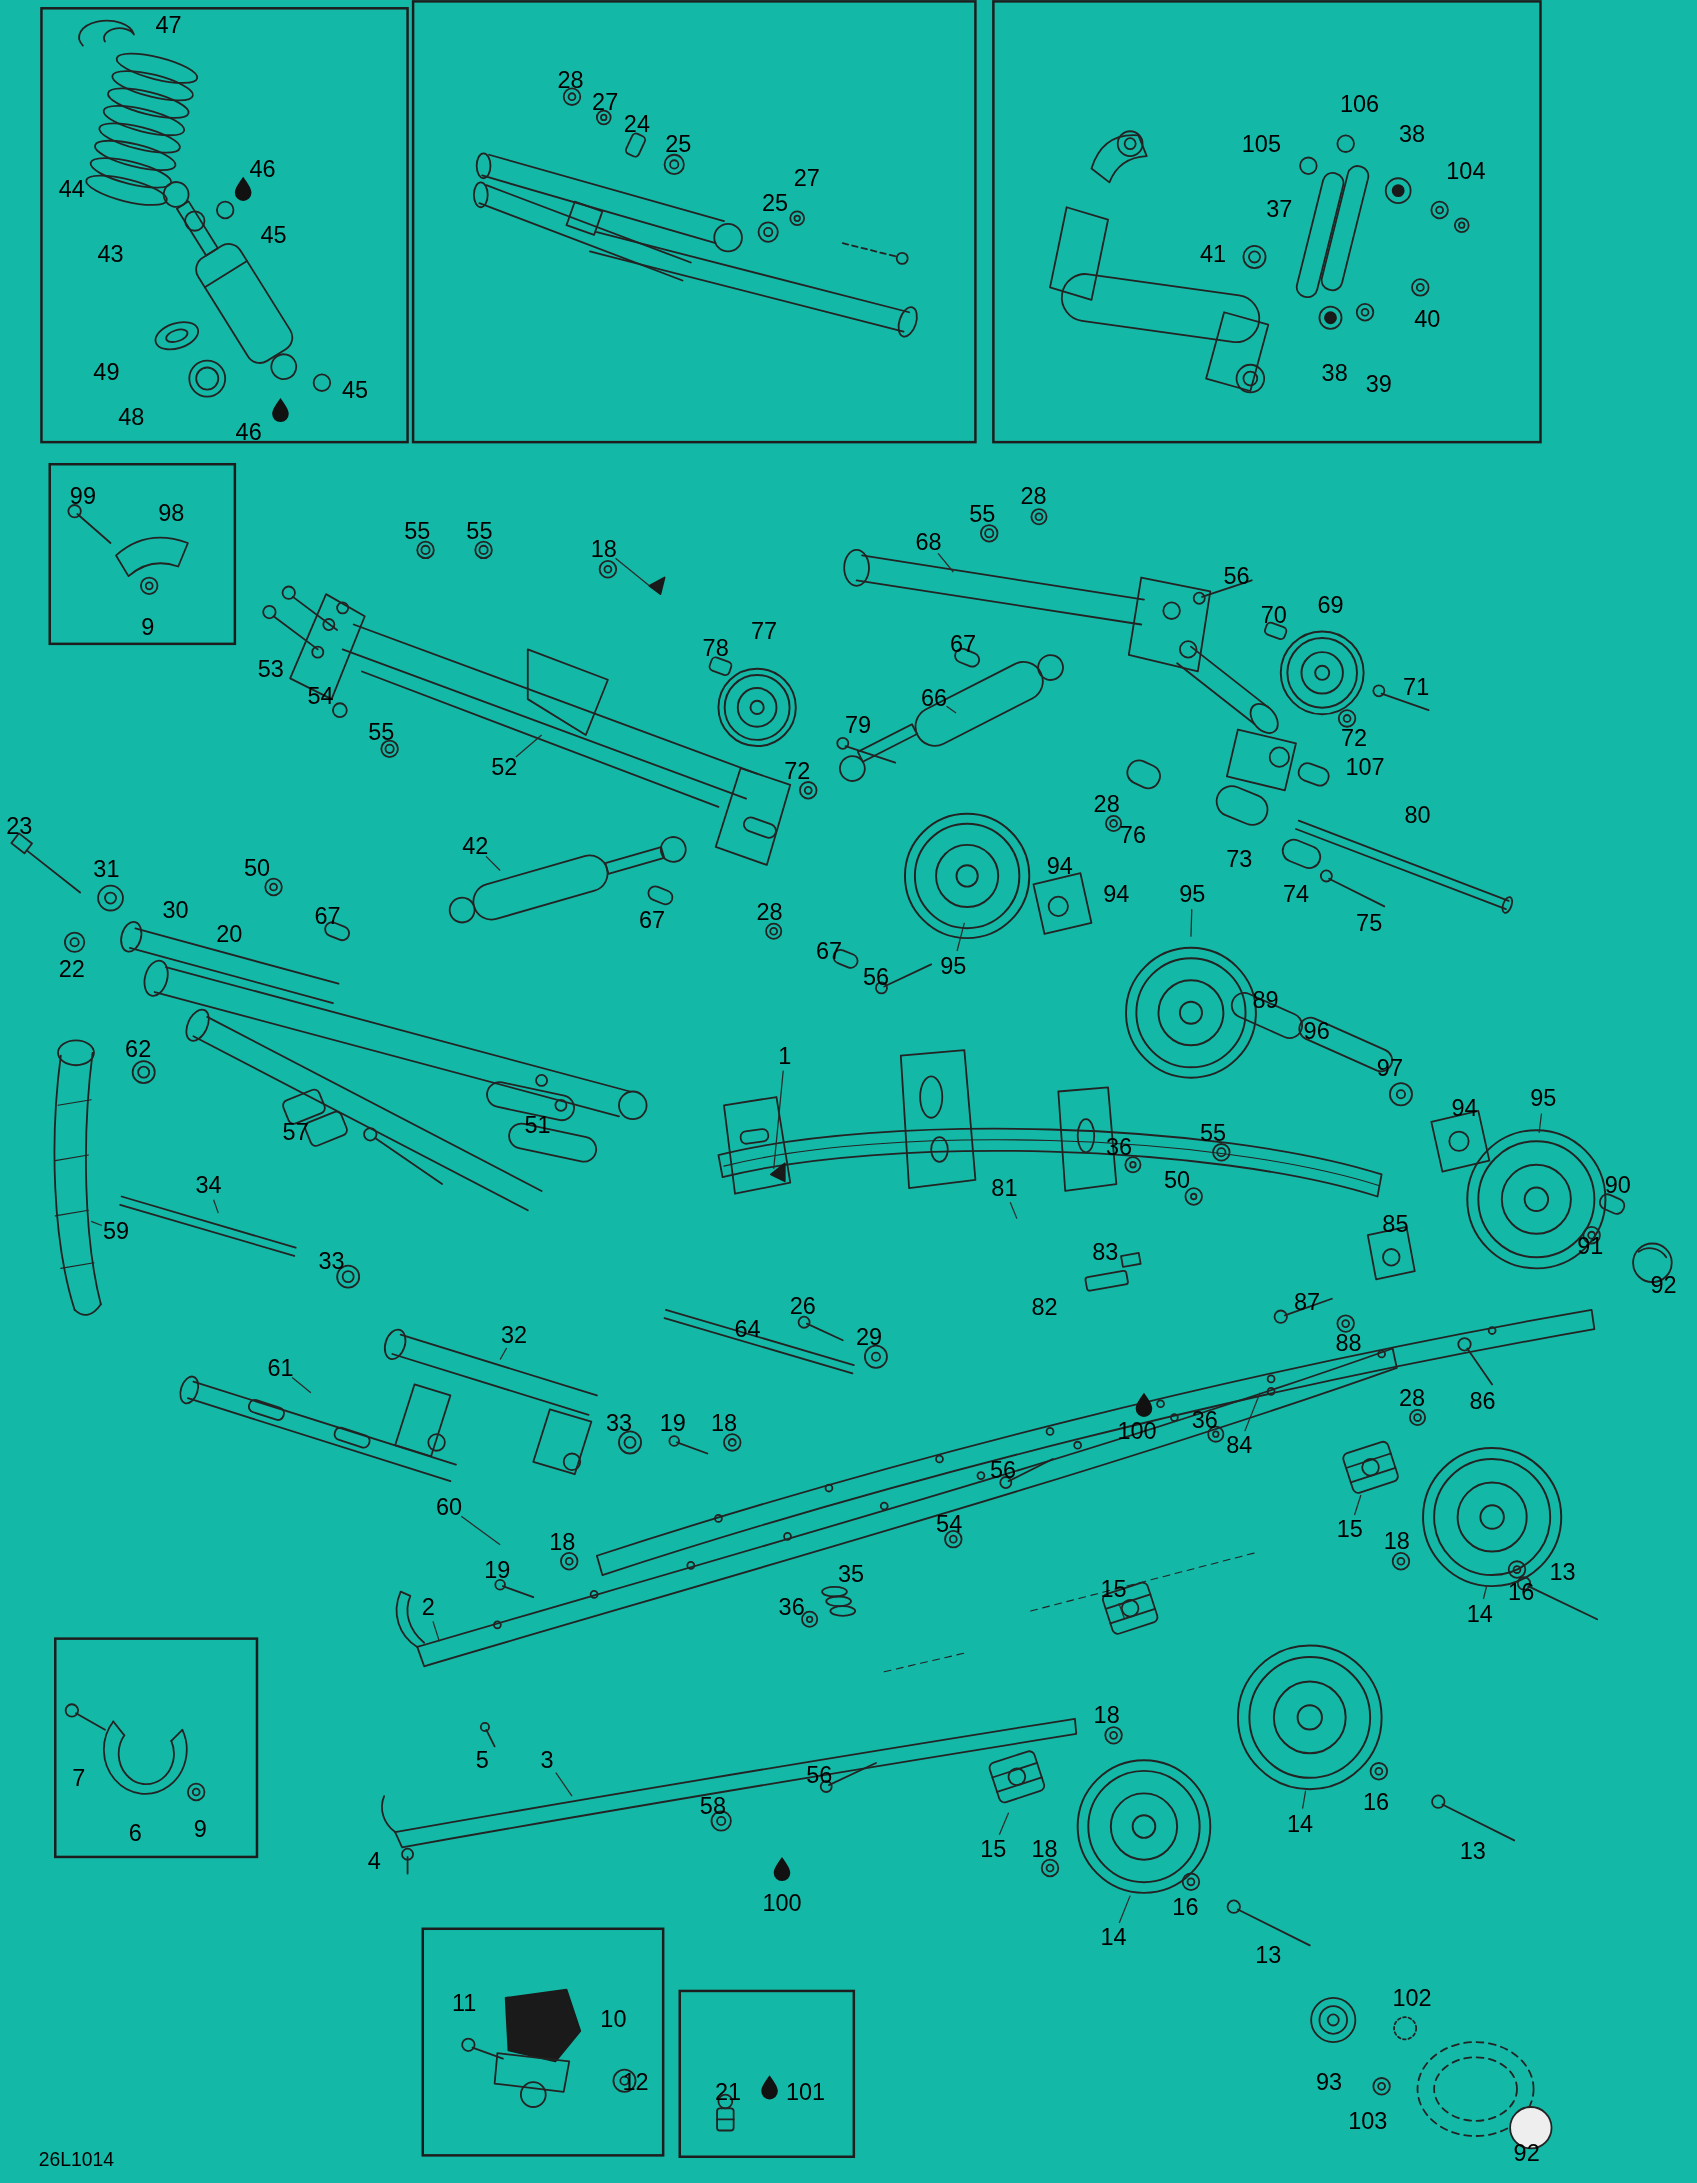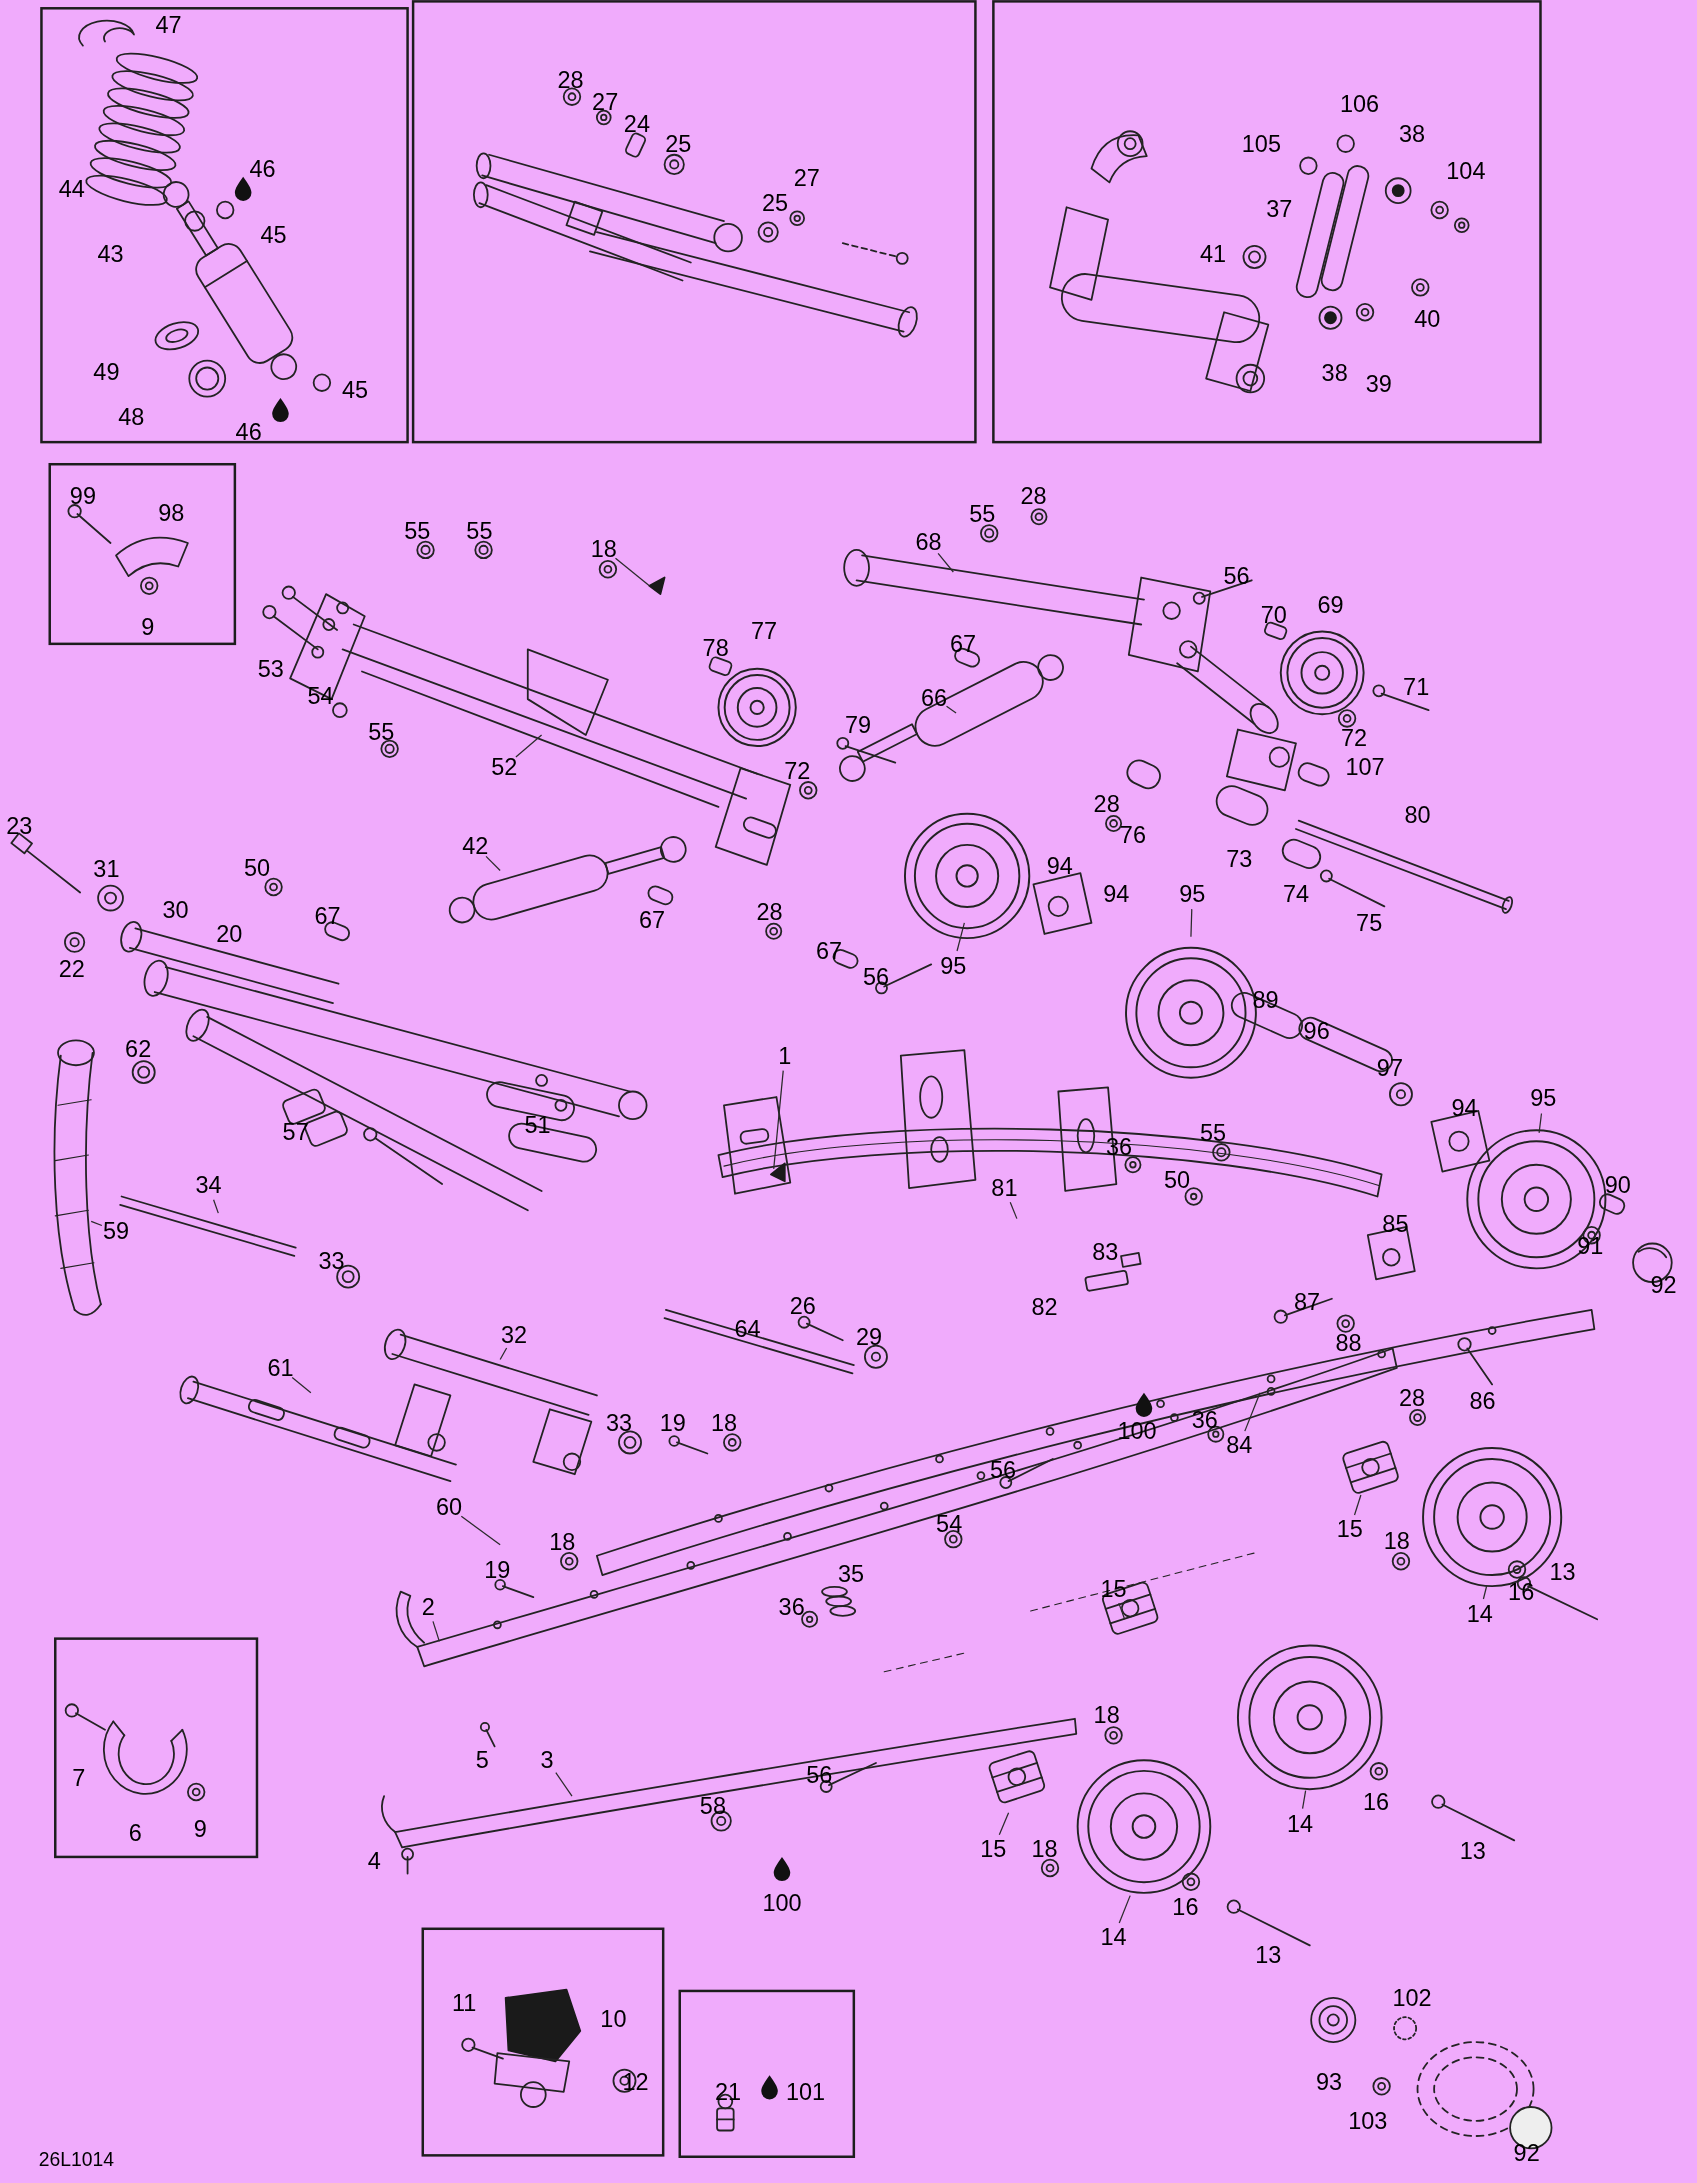--- a/index.html
+++ b/index.html
@@ -1,16 +1,16 @@
 <!DOCTYPE html>
 <html style="font-size:11.3px"><head>
 <meta charset="utf-8">
 <style>
   html,body{margin:0;padding:0;background:#ffffff;font-family:"Liberation Sans",sans-serif;}
-  .page{position:relative;width:1698px;height:2183px;background:#f0abfc;overflow:hidden;}
+  .page{position:relative;width:1698px;height:2183px;background:#14b8a6;overflow:hidden;}
   .page svg{display:block;width:100%;height:100%;}
   #art-root{stroke:#232323;stroke-width:1.3;fill:none;stroke-linecap:round;stroke-linejoin:round;}
   #art-root .thin{stroke-width:0.8;}
   #art-root .dark{fill:#1a1a1a;stroke:#1a1a1a;}
   .inset-box{stroke:#1d1d1d;stroke-width:1.8;fill:none;}
   .wheel{stroke:#232323;stroke-width:1.4;fill:none;}
   .leader{stroke:#2a2a2a;stroke-width:0.9;}
   .droplet{fill:#111;stroke:none;}
   .callout{font-family:"Liberation Sans",sans-serif;font-size:17px;fill:#000;
            text-anchor:middle;dominant-baseline:central;stroke:none;}

